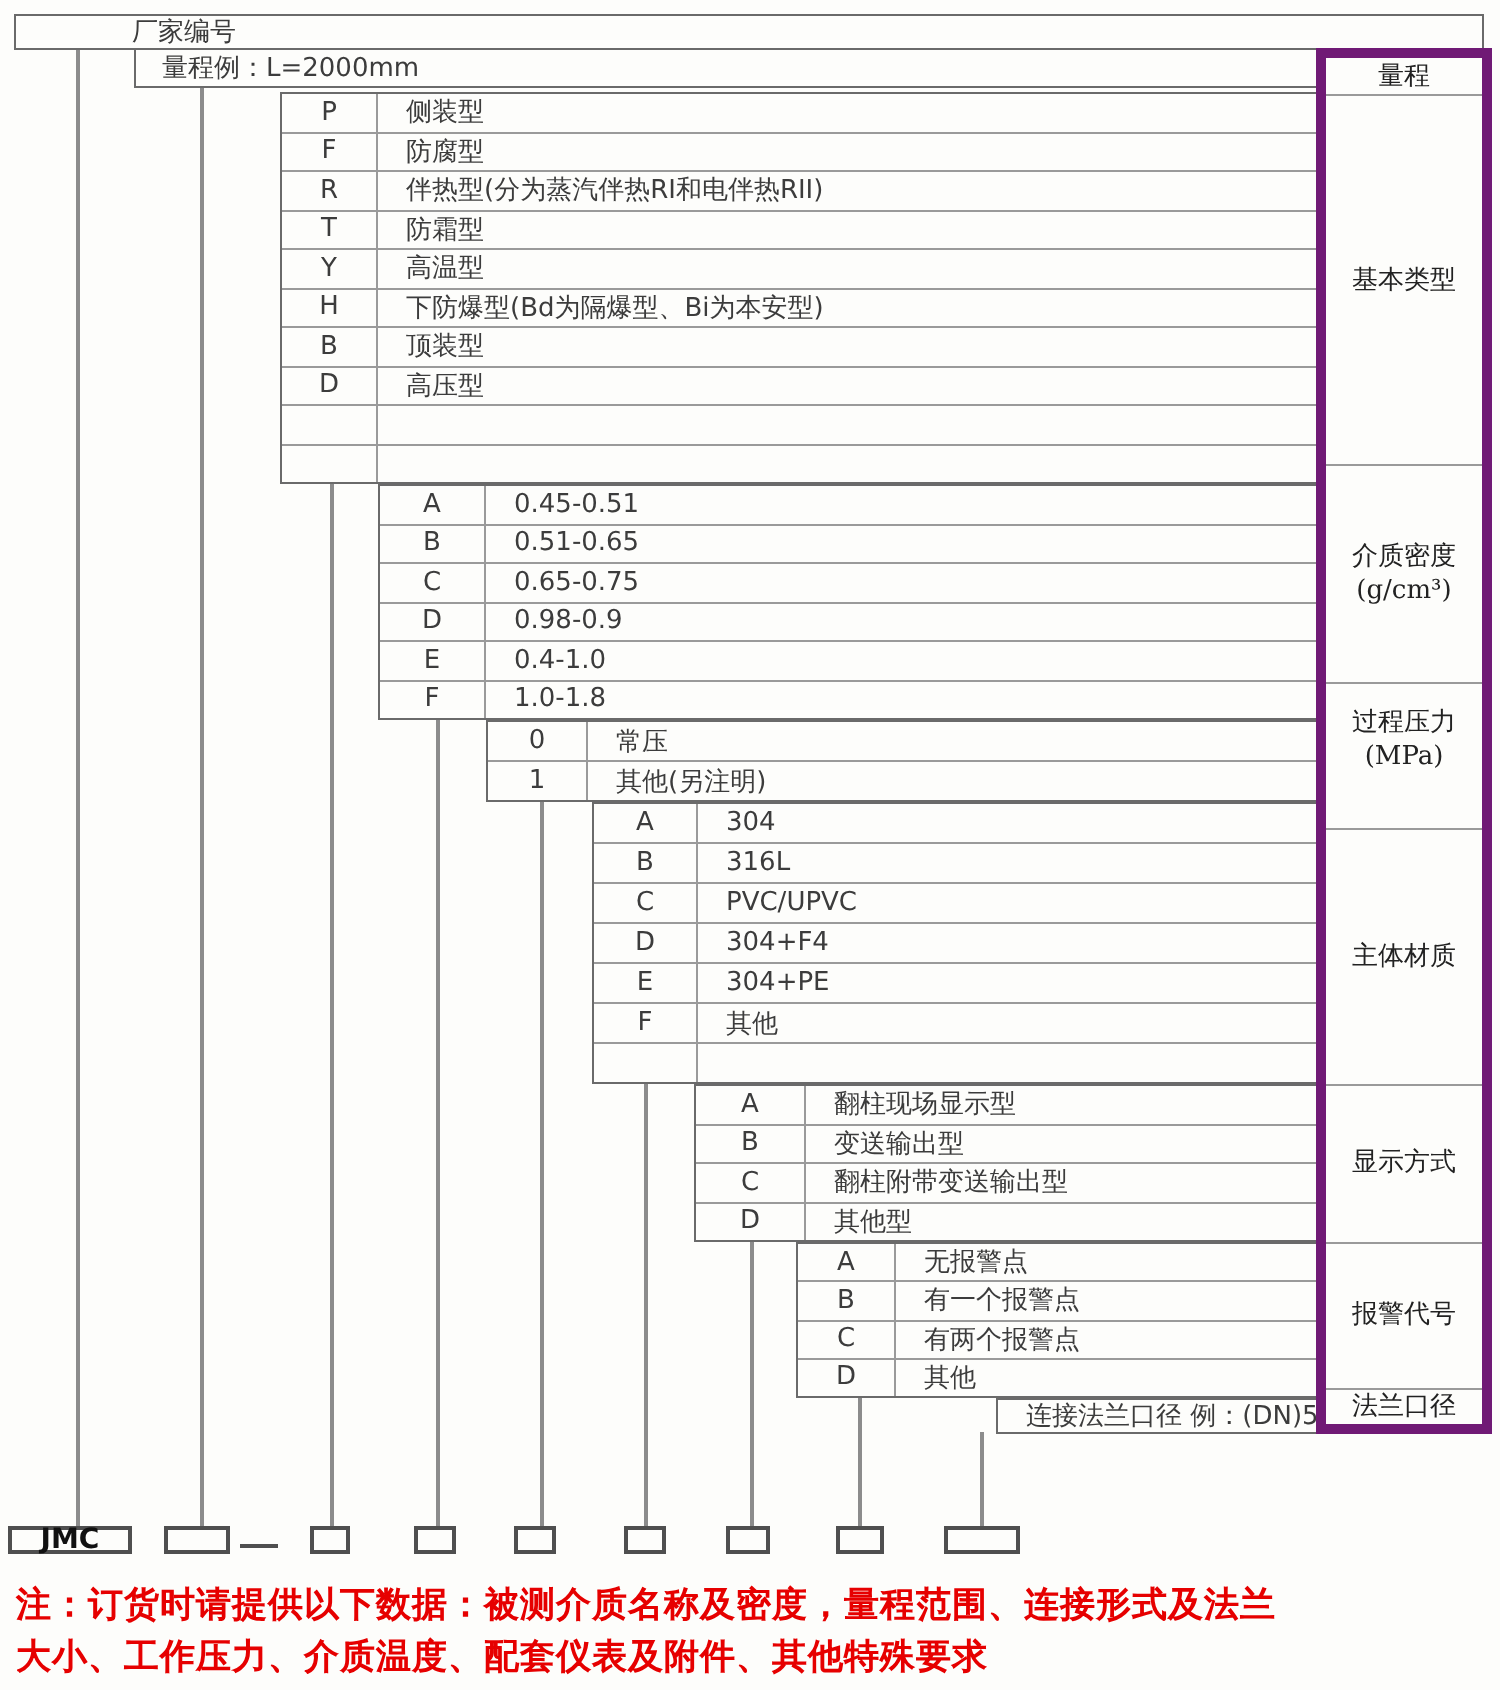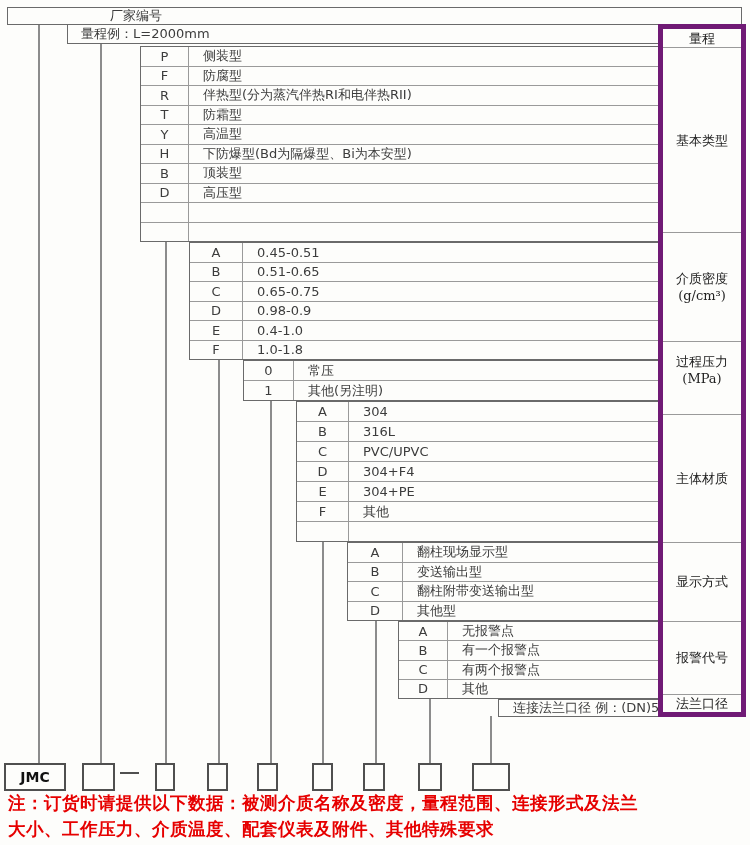--- a/index.html
+++ b/index.html
@@ -7,21 +7,21 @@
     position:relative;width:750px;height:845px;background:#fdfdfb;
     font-family:"DejaVu Sans","Liberation Sans",sans-serif;color:#3c3c3c;overflow:hidden;
   }
   .sec{position:absolute;box-sizing:border-box;border:1px solid #6a6a6a;background:#fdfdfb;display:flex;flex-direction:column;}
   .row{flex:1;display:flex;box-sizing:border-box;min-height:0;}
   .row + .row{border-top:1px solid #9a9a9a;}
   .code{box-sizing:border-box;border-right:1px solid #9a9a9a;display:flex;align-items:center;justify-content:center;font-size:13px;color:#3c3c3c;}
   .desc{flex:1;display:flex;align-items:center;padding-left:14px;font-size:13px;color:#3c3c3c;white-space:nowrap;overflow:hidden;}
   .single{flex-direction:row;align-items:center;}
   
-  .s1{left:7px;top:7px;width:735px;height:18px;padding-left:44px;}
+  .s1{left:7px;top:7px;width:735px;height:18px;}
   .s1 .desc{padding-left:58px;}
   .s2{left:67px;top:24px;width:592px;height:20px;}
   .s2 .desc{padding-left:13px;}
   .s3{left:140px;top:46px;width:519px;height:196px;}
   .s3 .code{width:48px;}
   .s4{left:189px;top:242px;width:470px;height:118px;}
   .s4 .code{width:53px;}
   .s5{left:243px;top:360px;width:416px;height:41px;}
   .s5 .code{width:50px;}
   .s6{left:296px;top:401px;width:363px;height:141px;}
@@ -43,21 +43,21 @@
   .c1{left:38px;top:25px;height:738px;}
   .c2{left:100px;top:43px;height:720px;}
   .c3{left:165px;top:241px;height:522px;}
   .c4{left:218px;top:359px;height:404px;}
   .c5{left:270px;top:400px;height:363px;}
   .c6{left:322px;top:541px;height:222px;}
   .c7{left:375px;top:620px;height:143px;}
   .c8{left:429px;top:698px;height:65px;}
   .c9{left:490px;top:716px;height:47px;}
   
-  .mbox{position:absolute;top:763px;height:28px;box-sizing:border-box;border:2px solid #4f4f4f;background:#fdfdfb;display:flex;align-items:center;justify-content:center;}
+  .mbox{position:absolute;top:763px;height:14px;box-sizing:border-box;border:2px solid #4f4f4f;background:#fdfdfb;display:flex;align-items:center;justify-content:center;}
   .b1{left:4px;width:62px;font-weight:bold;font-size:14px;color:#111;}
   .b2{left:82px;width:33px;}
   .b3{left:155px;width:20px;}
   .b4{left:207px;width:21px;}
   .b5{left:257px;width:21px;}
   .b6{left:312px;width:21px;}
   .b7{left:363px;width:22px;}
   .b8{left:418px;width:24px;}
   .b9{left:472px;width:38px;}
   .dash{position:absolute;left:120px;top:772px;width:19px;height:2px;background:#4f4f4f;}

